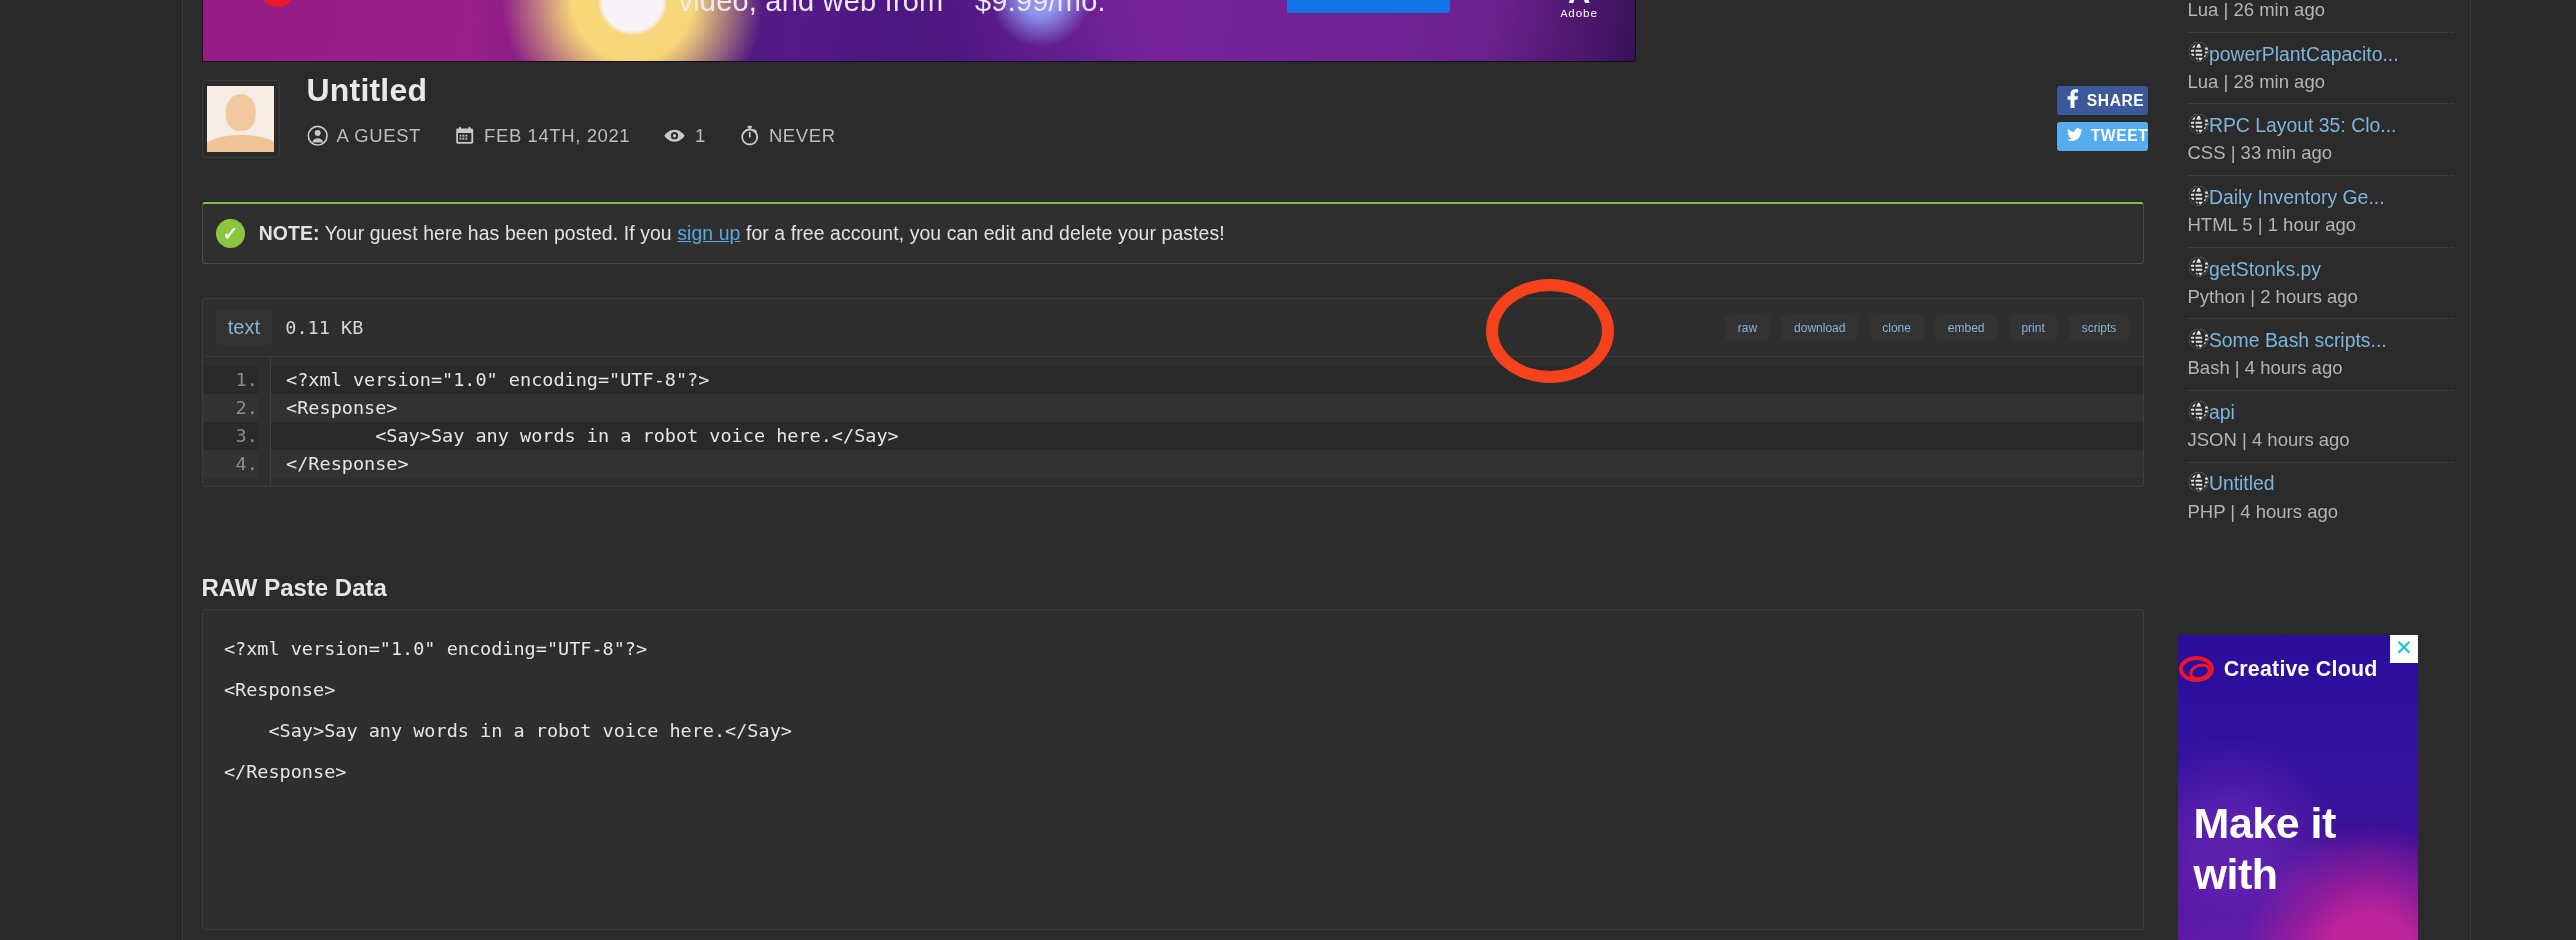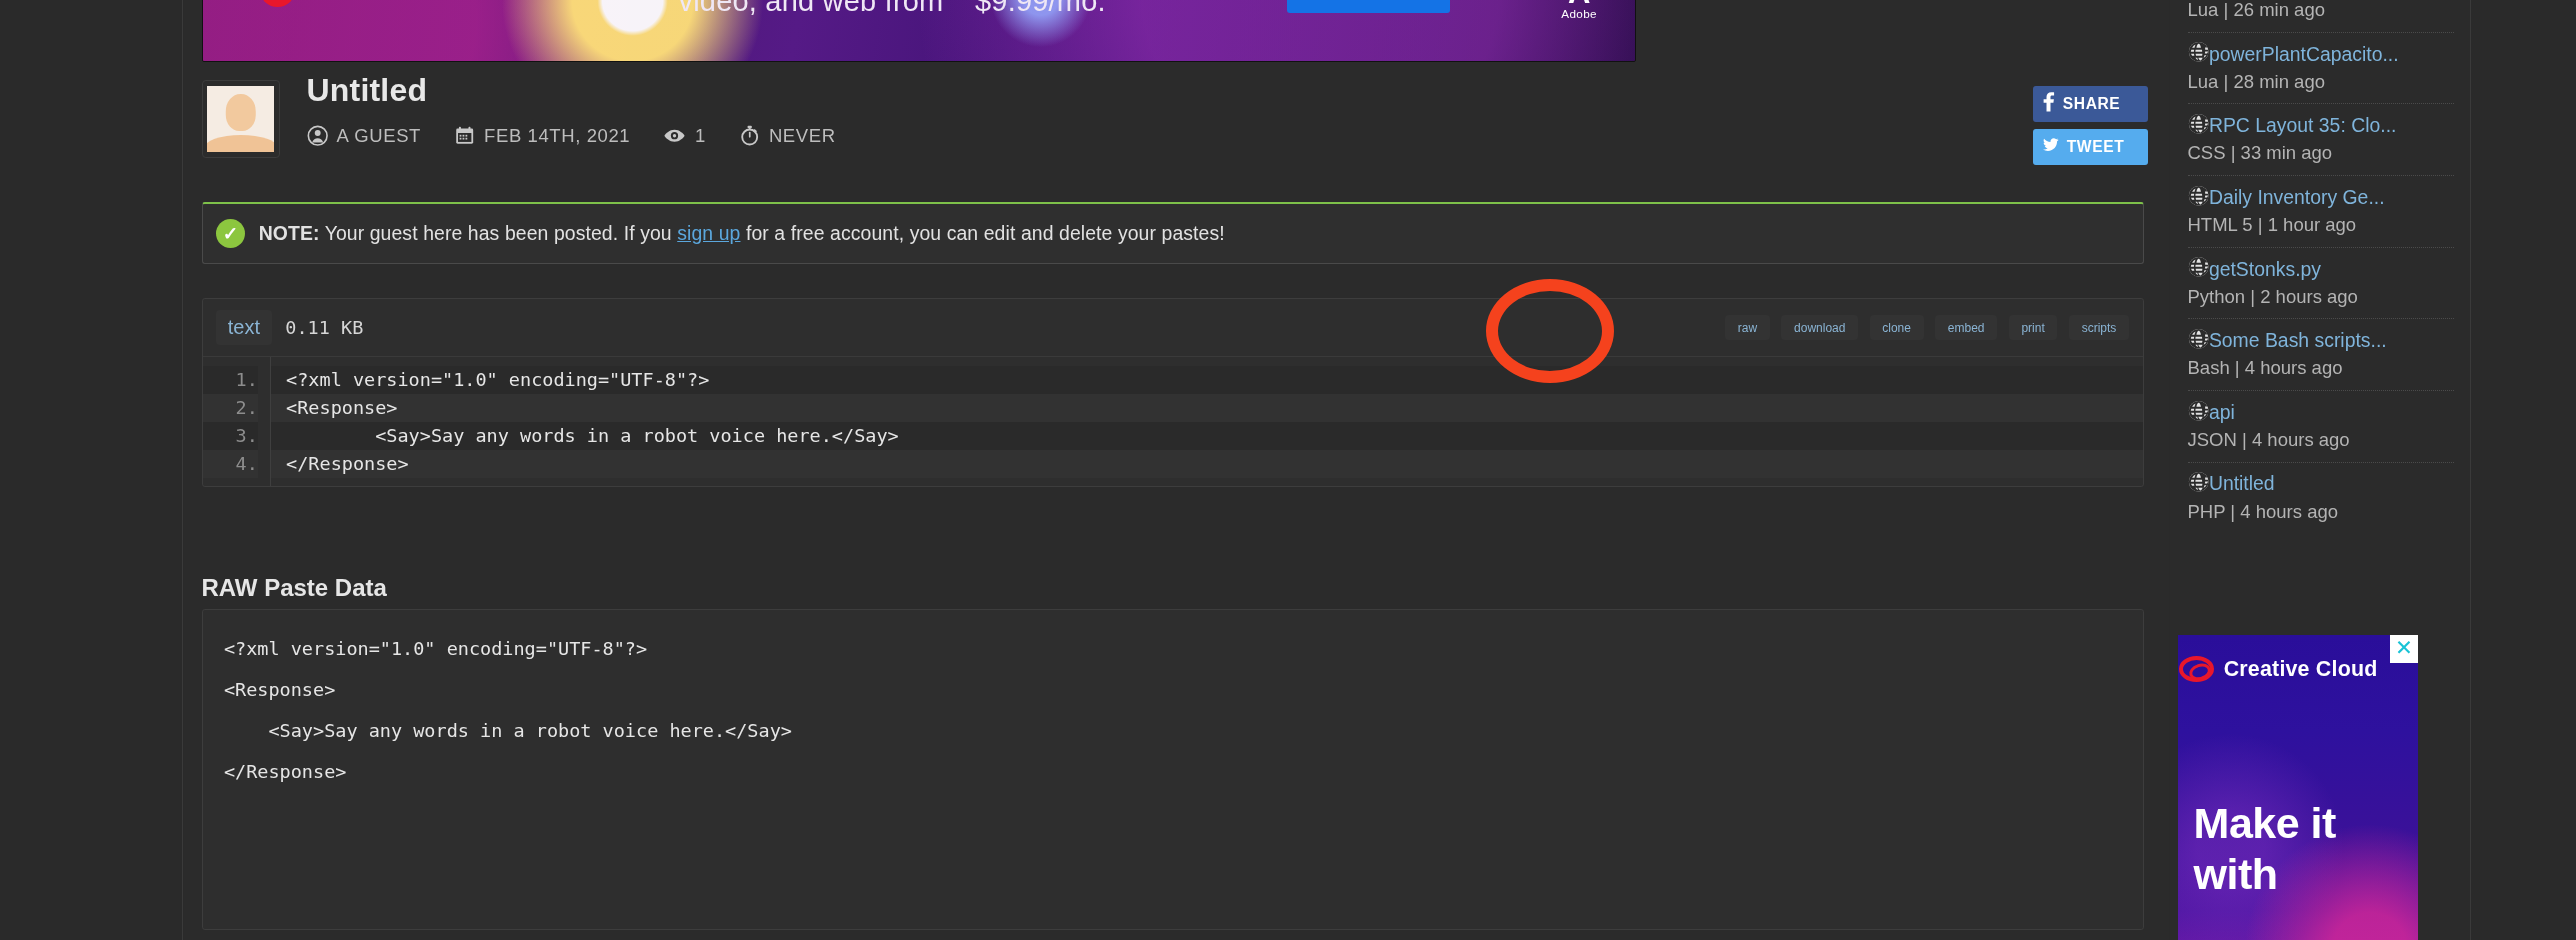--- a/index.html
+++ b/index.html
@@ -40,21 +40,21 @@
   .banner-ad .ad-text sup { font-size: 16.5px; vertical-align: super; }
   .banner-ad .ad-cta {
     position: absolute; right: 185px; top: 51px; width: 163px; height: 35px;
     background: #1473e6; border-radius: 2.9px;
   }
   .banner-ad .ad-logo {
     position: absolute; right: 21.4px; top: 51px; width: 68px; text-align: center;
     color: #fff;
   }
   .banner-ad .ad-logo .mark { font-size: 31px; font-weight: 700; line-height: 29px; }
-  .banner-ad .ad-logo .name { font-size: 11.7px; letter-spacing: 0.4px; }
+  .banner-ad .ad-logo .name { font-size: 11.7px; letter-spacing: 0.4px; font-family: Liberation Mono, monospace; }
   .banner-ad .ad-cc-dot {
     position: absolute; left: 58px; top: 51px; width: 33px; height: 29px;
     border-radius: 50%; background: #e8172b;
   }
 
   
   .paste-header { position: absolute; left: 17.5px; top: 80px; height: 97px; }
   .avatar {
     position: absolute; left: 0; top: 0; width: 78px; height: 78px;
     border: 1.9px solid #3c3c3c; border-radius: 3.9px; background: #2b2b2b;
@@ -83,23 +83,24 @@
   }
   .meta-item { display: flex; align-items: center; gap: 8.7px; margin-right: 33px; }
   .meta-item:last-child { margin-right: 0; }
   .meta-item svg { display: block; }
   .meta-label { line-height: 1; padding-top: 1.9px; }
 
   
   .share-col { position: absolute; right: 21.4px; top: 86px; width: 115px; }
   .share-btn {
     display: flex; align-items: center; gap: 7.8px;
-    height: 36px; padding: 0 10.7px; margin-bottom: 6.8px; border-radius: 2.9px;
+    height: 29px; padding: 0 10.7px; margin-bottom: 6.8px; border-radius: 2.9px;
     color: #fff; font-size: 15.6px; font-weight: 700; letter-spacing: 0.6px;
     cursor: pointer;
+    margin-left: 24px;
   }
   .share-btn.fb { background: #3b5998; }
   .share-btn.tw { background: #55acee; }
   .share-btn svg { flex: 0 0 auto; }
 
   
   .note-box {
     position: absolute; left: 17.5px; top: 202px; width: 1942px; height: 62px;
     background: #2f2f2f; border: 1px solid #4a4a4a; border-top: 2.9px solid #7ec14a;
     border-radius: 2.9px; display: flex; align-items: center; padding-left: 13.6px;

